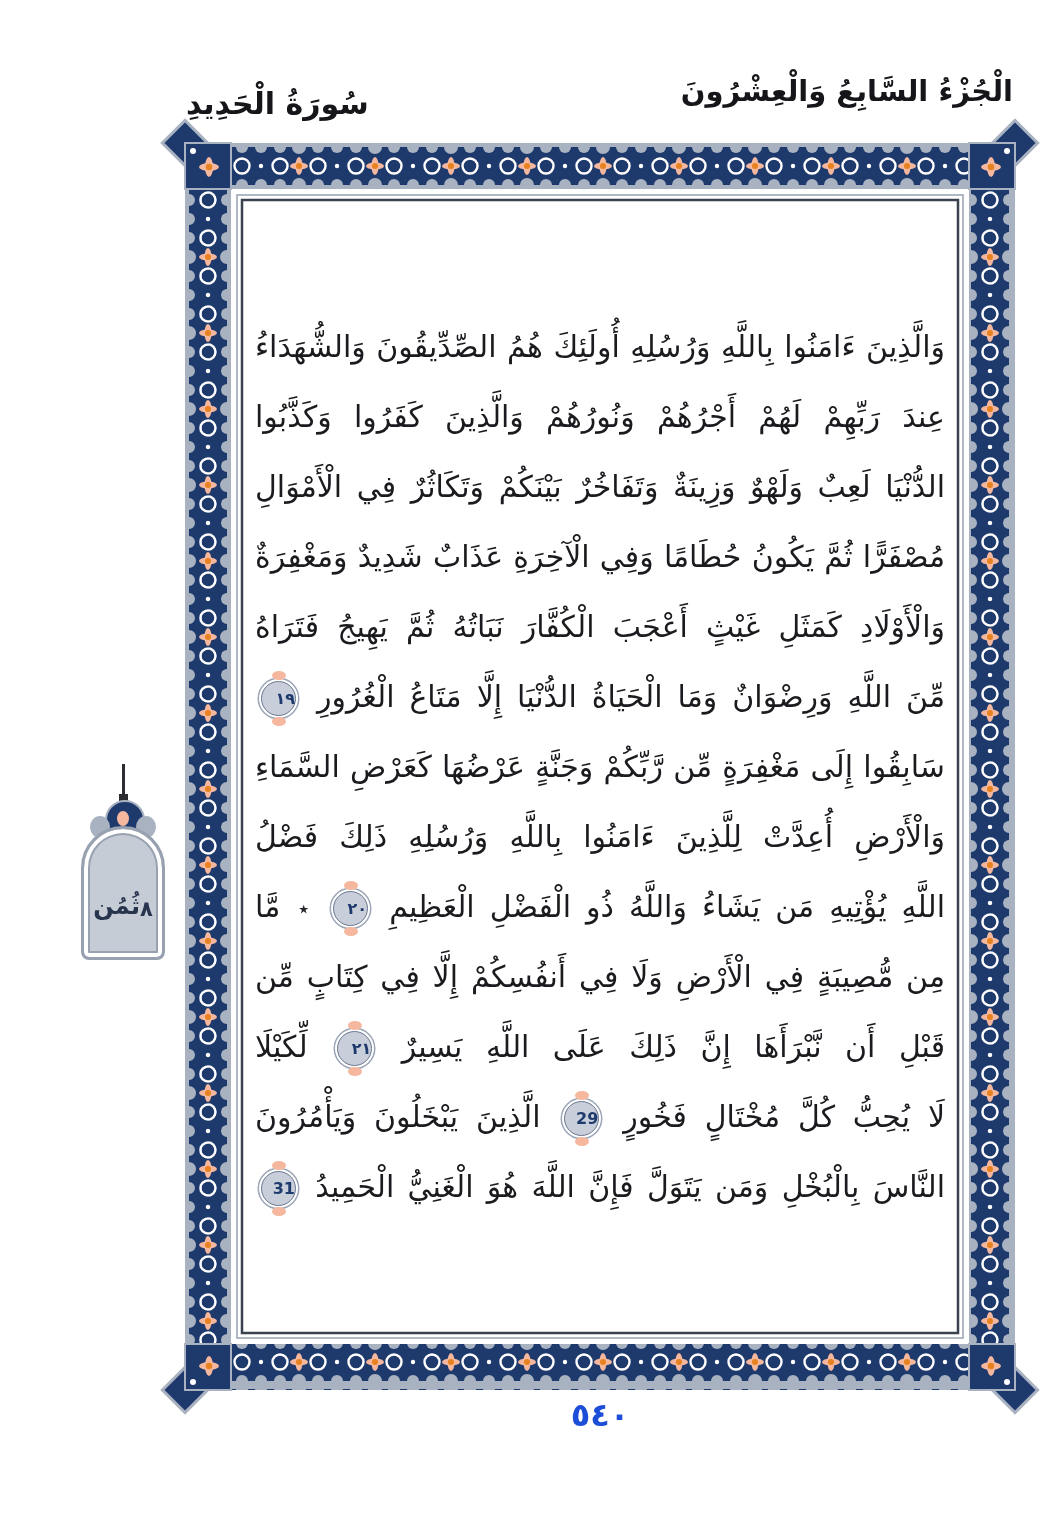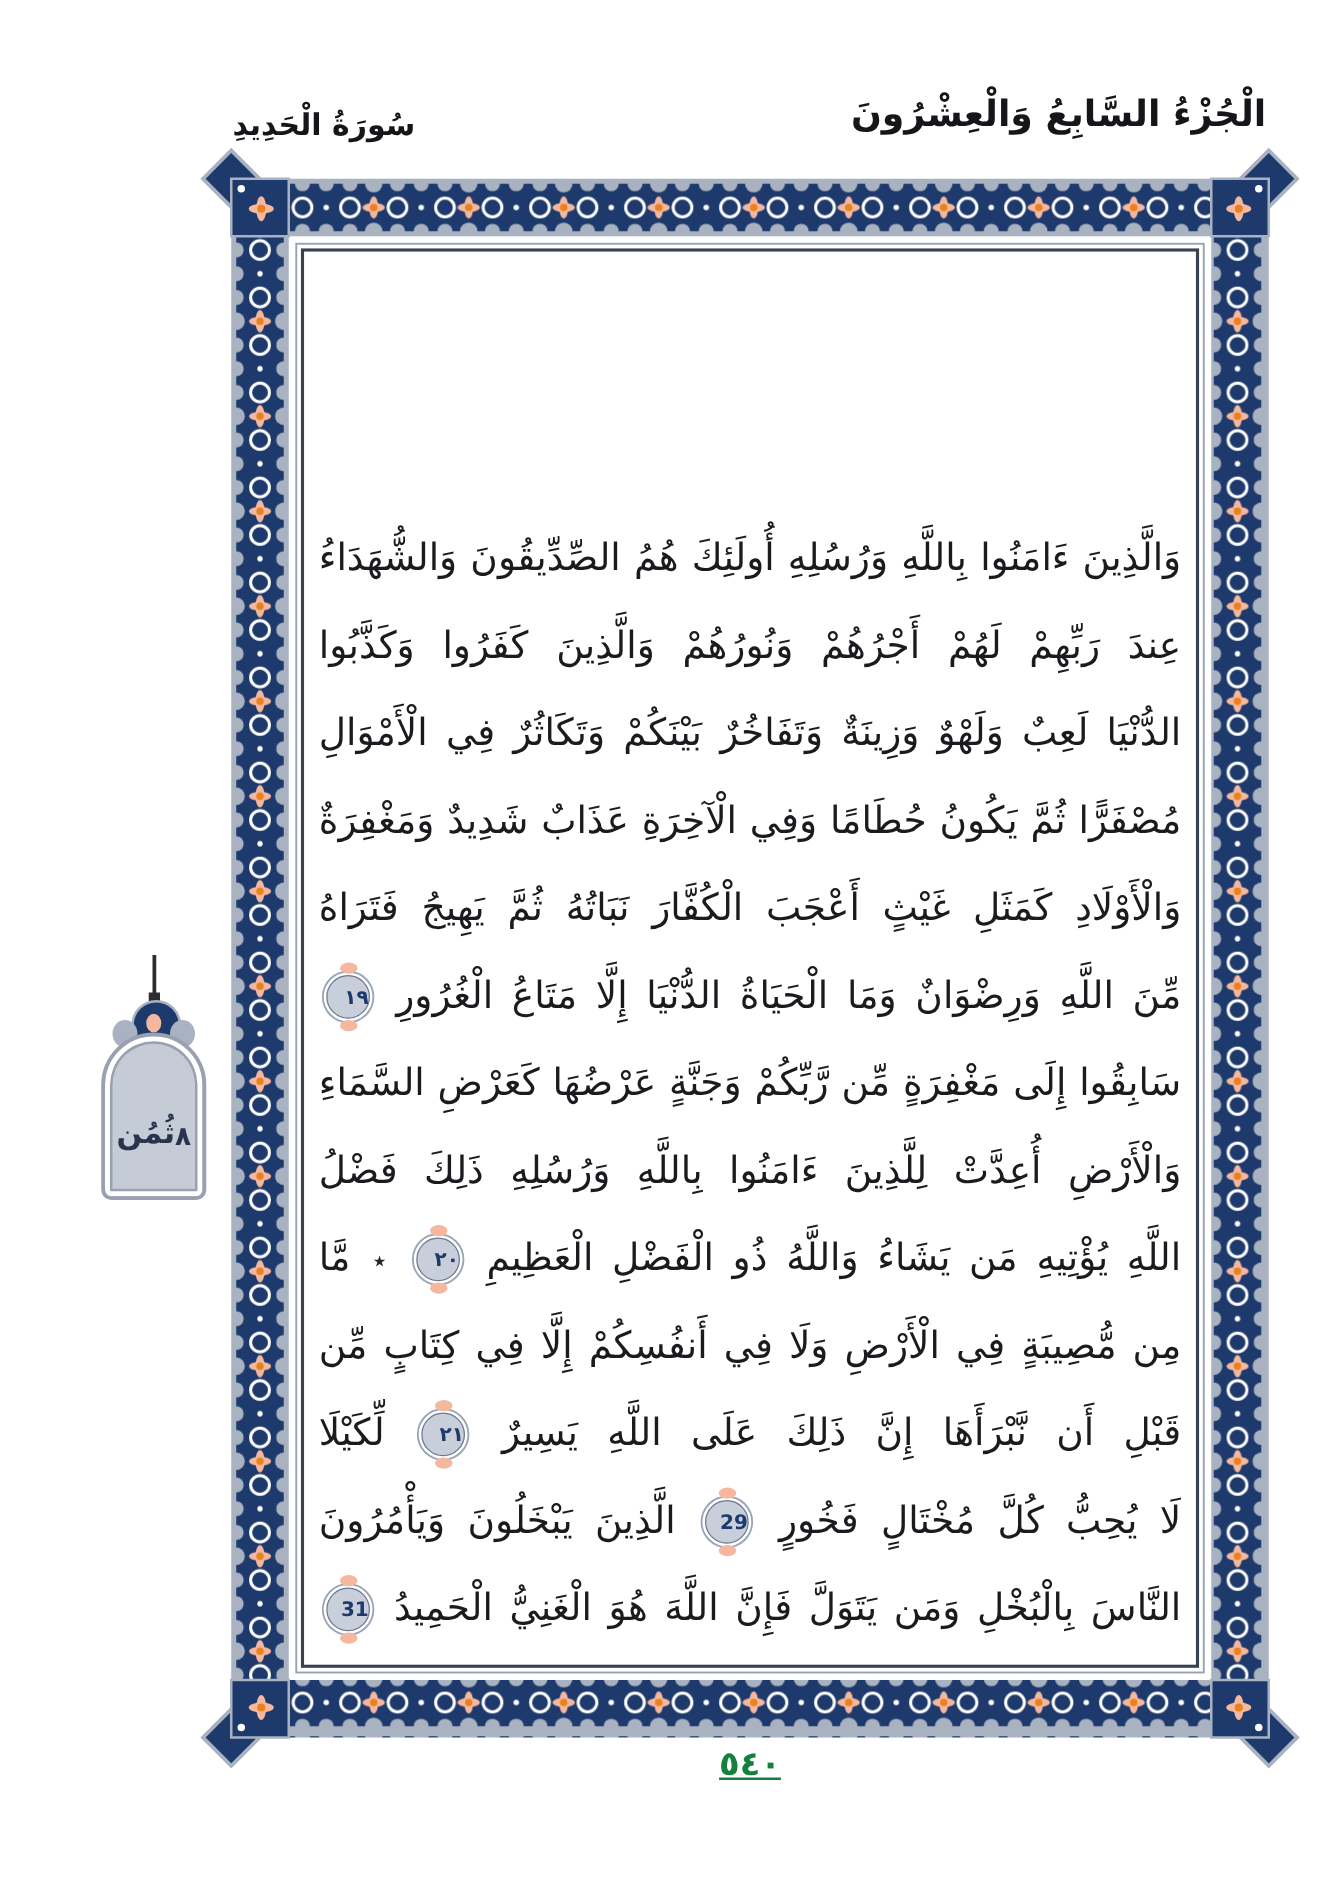--- a/index.html
+++ b/index.html
@@ -5,31 +5,31 @@
   html,body{margin:0;padding:0;background:#ffffff;}
   body{
     width:1063px;height:1520px;position:relative;overflow:hidden;
     font-family:"DejaVu Sans",sans-serif;color:#1b1b1f;
   }
   .page{position:absolute;inset:0;}
 
   
   .hdr{position:absolute;direction:rtl;font-weight:bold;color:#15151a;white-space:nowrap;}
   .juz-title{top:74px;right:50px;font-size:29px;}
-  .surah-title{top:86px;left:186px;font-size:24px;}
+  .surah-title{top:86px;left:186px;font-size:30px;}
 
   
   .frame{position:absolute;left:185px;top:143px;width:830px;height:1247px;}
   .frame svg{position:absolute;inset:0;overflow:visible;}
 
   
   .text-area{
     position:absolute;left:60px;top:60px;width:710px;height:1127px;
     padding:8px 10px;box-sizing:border-box;
-    display:flex;flex-direction:column;justify-content:flex-end;
+    display:flex;flex-direction:column;justify-content:center;
     direction:rtl;
   }
   .qline{
     height:70px;line-height:70px;font-size:30px;
     text-align:justify;text-align-last:justify;
     overflow:hidden;white-space:normal;color:#1b1b1f;
   }
   .vmark{
     display:inline-block;min-width:33px;height:33px;border-radius:50%;
     background:#c9cfda;border:1px solid #6b7890;
@@ -61,21 +61,21 @@
     box-shadow:inset 0 0 0 4px #ffffff,inset 0 0 0 6px #97a1b0;
     display:flex;align-items:center;justify-content:center;
     padding-top:26px;
   }
   .hizb .dome .lbl{font-size:24px;font-weight:bold;color:#28344e;direction:rtl;}
   .hizb .dome .num{font-size:21px;font-weight:bold;color:#28344e;margin-top:6px;}
 
   
   .page-number{
     position:absolute;left:185px;top:1396px;width:830px;text-align:center;
-    font-size:27px;font-weight:bold;color:#15803d;text-decoration:underline;
+    font-size:32px;font-weight:bold;color:#1d4ed8;
   }
 </style>
 </head>
 <body>
 
 <div class="page">
 
   <div class="hdr surah-title">سُورَةُ الْحَدِيدِ</div>
   <div class="hdr juz-title">الْجُزْءُ السَّابِعُ وَالْعِشْرُونَ</div>
 

